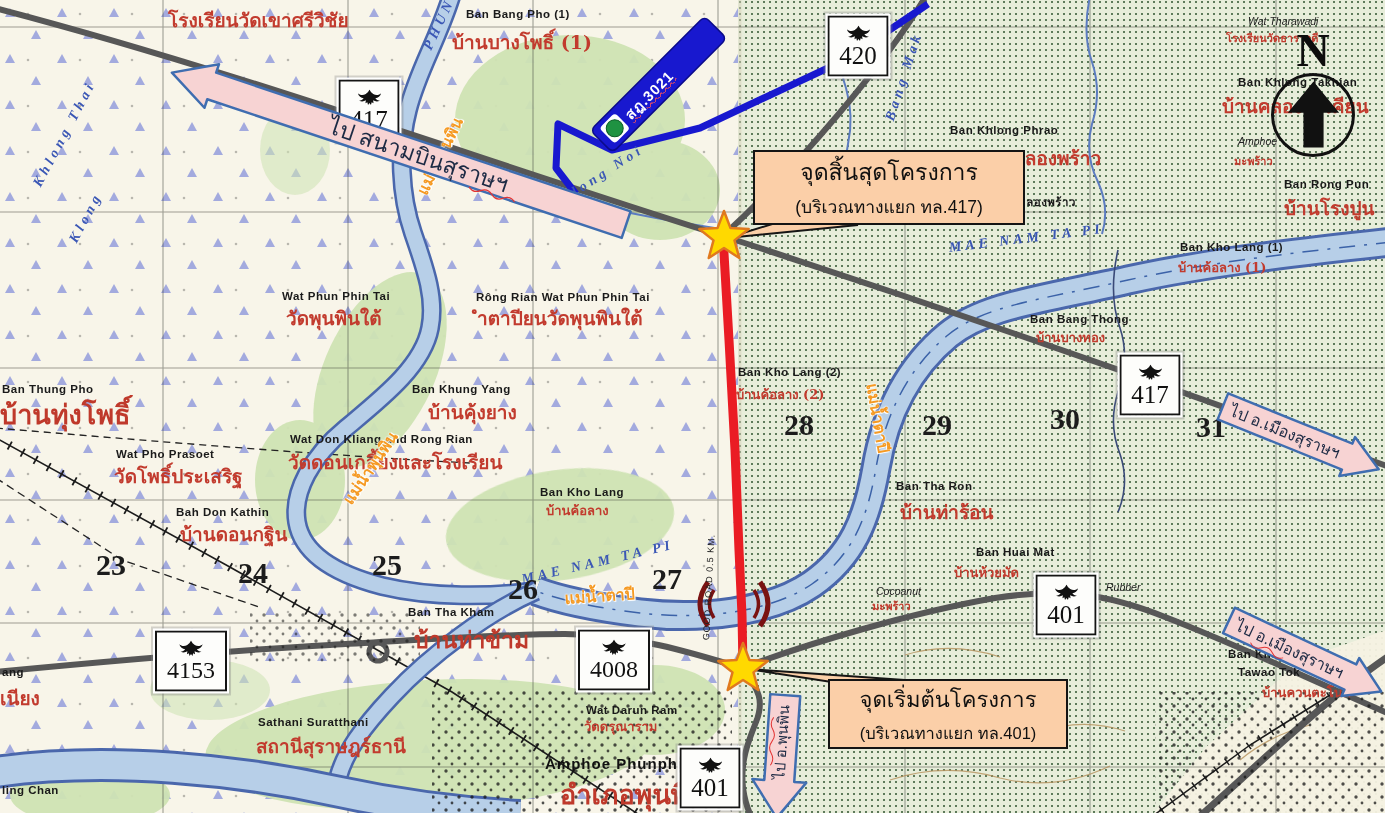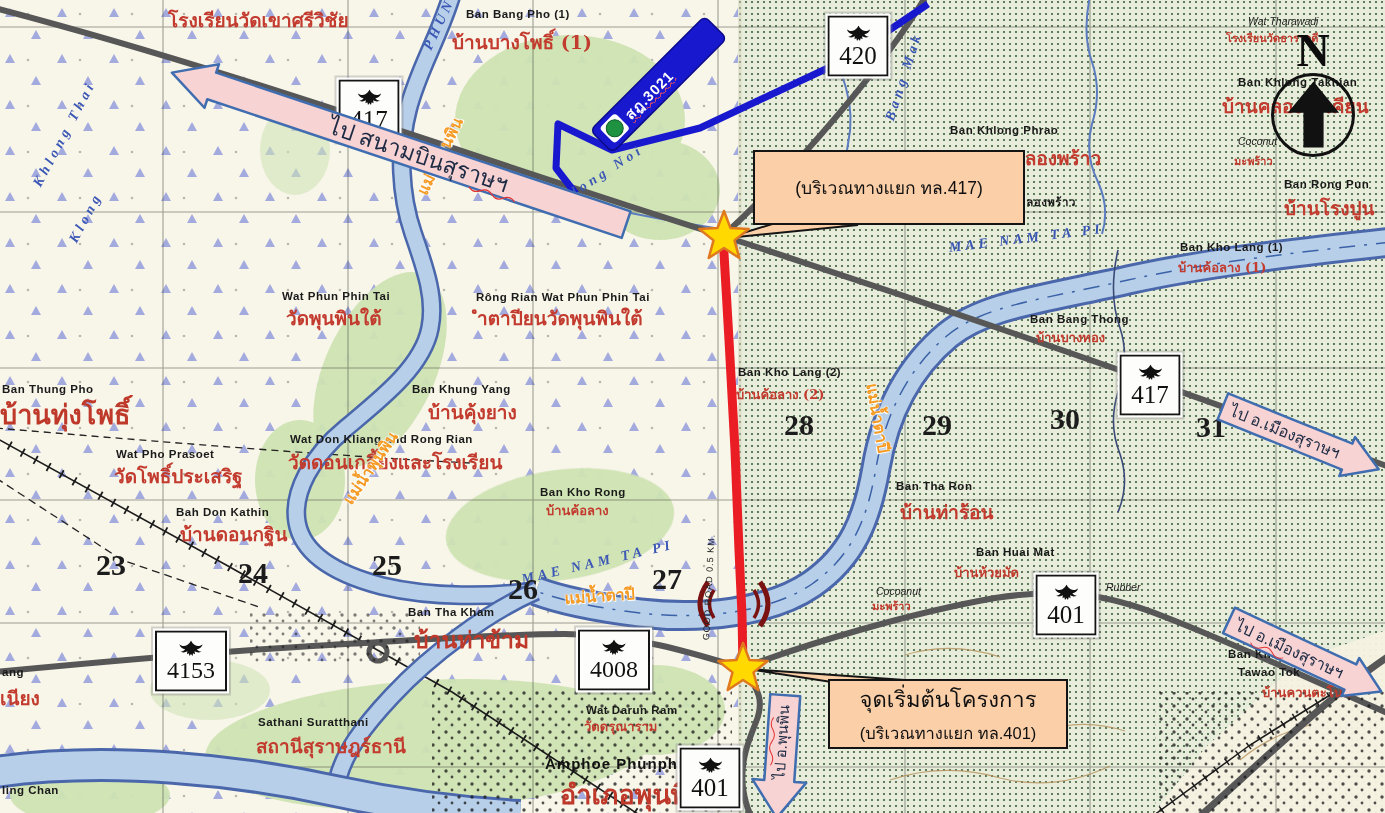--- a/index.html
+++ b/index.html
@@ -184,21 +184,21 @@
       <span class="lbl red-lg" style="left: 428px; top: 402px;">บ้านคุ้งยาง</span>
       <span class="lbl en" style="left: 290px; top: 433px;">Wat Don Kliang and Rong Rian</span>
       <span class="lbl red-lg" style="left: 288px; top: 452px;">วัดดอนเกลี้ยงและโรงเรียน</span>
       <span class="lbl orange" style="left: 340px; top: 498px; transform: rotate(-56deg);">แม่น้ำพุนพิน</span>
       <span class="lbl en" style="left: 2px; top: 383px;">Ban Thung Pho</span>
       <span class="lbl red-xxl" style="left: 0px; top: 400px;">บ้านทุ่งโพธิ์</span>
       <span class="lbl en" style="left: 116px; top: 448px;">Wat Pho Prasoet</span>
       <span class="lbl red-lg" style="left: 114px; top: 466px;">วัดโพธิ์ประเสริฐ</span>
       <span class="lbl en" style="left: 176px; top: 506px;">Bah Don Kathin</span>
       <span class="lbl red-lg" style="left: 180px; top: 524px;">บ้านดอนกฐิน</span>
-      <span class="lbl en" style="left: 540px; top: 486px;">Ban Kho Rong</span>
+      <span class="lbl en" style="left: 540px; top: 486px;">Ban Kho Lang</span>
       <span class="lbl red" style="left: 546px; top: 504px;">บ้านค้อลาง</span>
       <span class="lbl blue" style="left: 520px; top: 572px; transform: rotate(-13deg);">MAE NAM TA PI</span>
       <span class="lbl orange" style="left: 564px; top: 590px; transform: rotate(-4deg);">แม่น้ำตาปี</span>
       <span class="lbl en" style="left: 408px; top: 606px;">Ban Tha Kham</span>
       <span class="lbl red-xl" style="left: 414px; top: 627px;">บ้านท่าข้าม</span>
       <span class="lbl en" style="left: 738px; top: 366px;">Ban Kho Lang (2)</span>
       <span class="lbl red" style="left: 736px; top: 388px;">บ้านค้อลาง (2)</span>
       <span class="lbl orange" style="left: 880px; top: 382px; transform: rotate(80deg);">แม่น้ำตาปี</span>
       <span class="lbl en" style="left: 896px; top: 480px;">Ban Tha Ron</span>
       <span class="lbl red-lg" style="left: 900px; top: 502px;">บ้านท่าร้อน</span>
@@ -208,21 +208,21 @@
       <span class="lbl red-sm" style="left: 872px; top: 600px;">มะพร้าว</span>
       <span class="lbl en-it" style="left: 1106px; top: 582px;">Rubber</span>
       <span class="lbl en" style="left: 950px; top: 124px;">Ban Khlong Phrao</span>
       <span class="lbl red-lg" style="left: 1012px; top: 148px;">คลองพร้าว</span>
       <span class="lbl en" style="left: 1018px; top: 196px;">คลองพร้าว</span>
       <span class="lbl blue" style="left: 948px; top: 240px; transform: rotate(-7deg);">MAE NAM TA PI</span>
       <span class="lbl en" style="left: 1030px; top: 313px;">Ban Bang Thong</span>
       <span class="lbl red" style="left: 1036px; top: 331px;">บ้านบางทอง</span>
       <span class="lbl en" style="left: 1180px; top: 241px;">Ban Kho Lang (1)</span>
       <span class="lbl red" style="left: 1178px; top: 261px;">บ้านค้อลาง (1)</span>
-      <span class="lbl en-it" style="left: 1238px; top: 136px;">Coconut</span>
+      <span class="lbl en-it" style="left: 1238px; top: 136px;">Amphoe</span>
       <span class="lbl red-sm" style="left: 1234px; top: 155px;">มะพร้าว</span>
       <span class="lbl en" style="left: 1284px; top: 178px;">Ban Rong Pun</span>
       <span class="lbl red-lg" style="left: 1284px; top: 198px;">บ้านโรงปูน</span>
       <span class="lbl en-it" style="left: 1248px; top: 16px;">Wat Tharawadi</span>
       <span class="lbl red-sm" style="left: 1226px; top: 0px; margin-top: 32px;">โรงเรียนวัดธาราวดี</span>
       <span class="lbl en" style="left: 1238px; top: 76px;">Ban Khlong Takhian</span>
       <span class="lbl red-lg" style="left: 1222px; top: 96px;">บ้านคลองตะเคียน</span>
       <span class="lbl en" style="left: 258px; top: 716px;">Sathani Suratthani</span>
       <span class="lbl red-lg" style="left: 256px; top: 736px;">สถานีสุราษฎร์ธานี</span>
       <span class="lbl en" style="left: 586px; top: 704px;">Wat Darun Ram</span>
@@ -336,20 +336,21 @@
   <div id="north">
     <div class="n-letter">N</div>
     <div class="n-circle">
       <svg viewBox="0 0 84 84" width="77" height="77">
         <path d="M42 6 L70 40 L53 40 L53 78 L31 78 L31 40 L14 40 Z" fill="#111"></path>
       </svg>
     </div>
   </div>
 
   <div class="callout" id="callout-end" style="left:753px;top:150px;width:268px;height:71px;">
+    <div class="c1">จุดสิ้นสุดโครงการ</div>
     <div class="c2">(บริเวณทางแยก ทล.417)</div>
   </div>
   <div class="callout" id="callout-start" style="left:828px;top:679px;width:236px;height:66px;">
     <div class="c1" style="font-size:22px">จุดเริ่มต้นโครงการ</div>
     <div class="c2" style="font-size:16.5px">(บริเวณทางแยก ทล.401)</div>
   </div>
 
 </div>
 
 </body></html>

